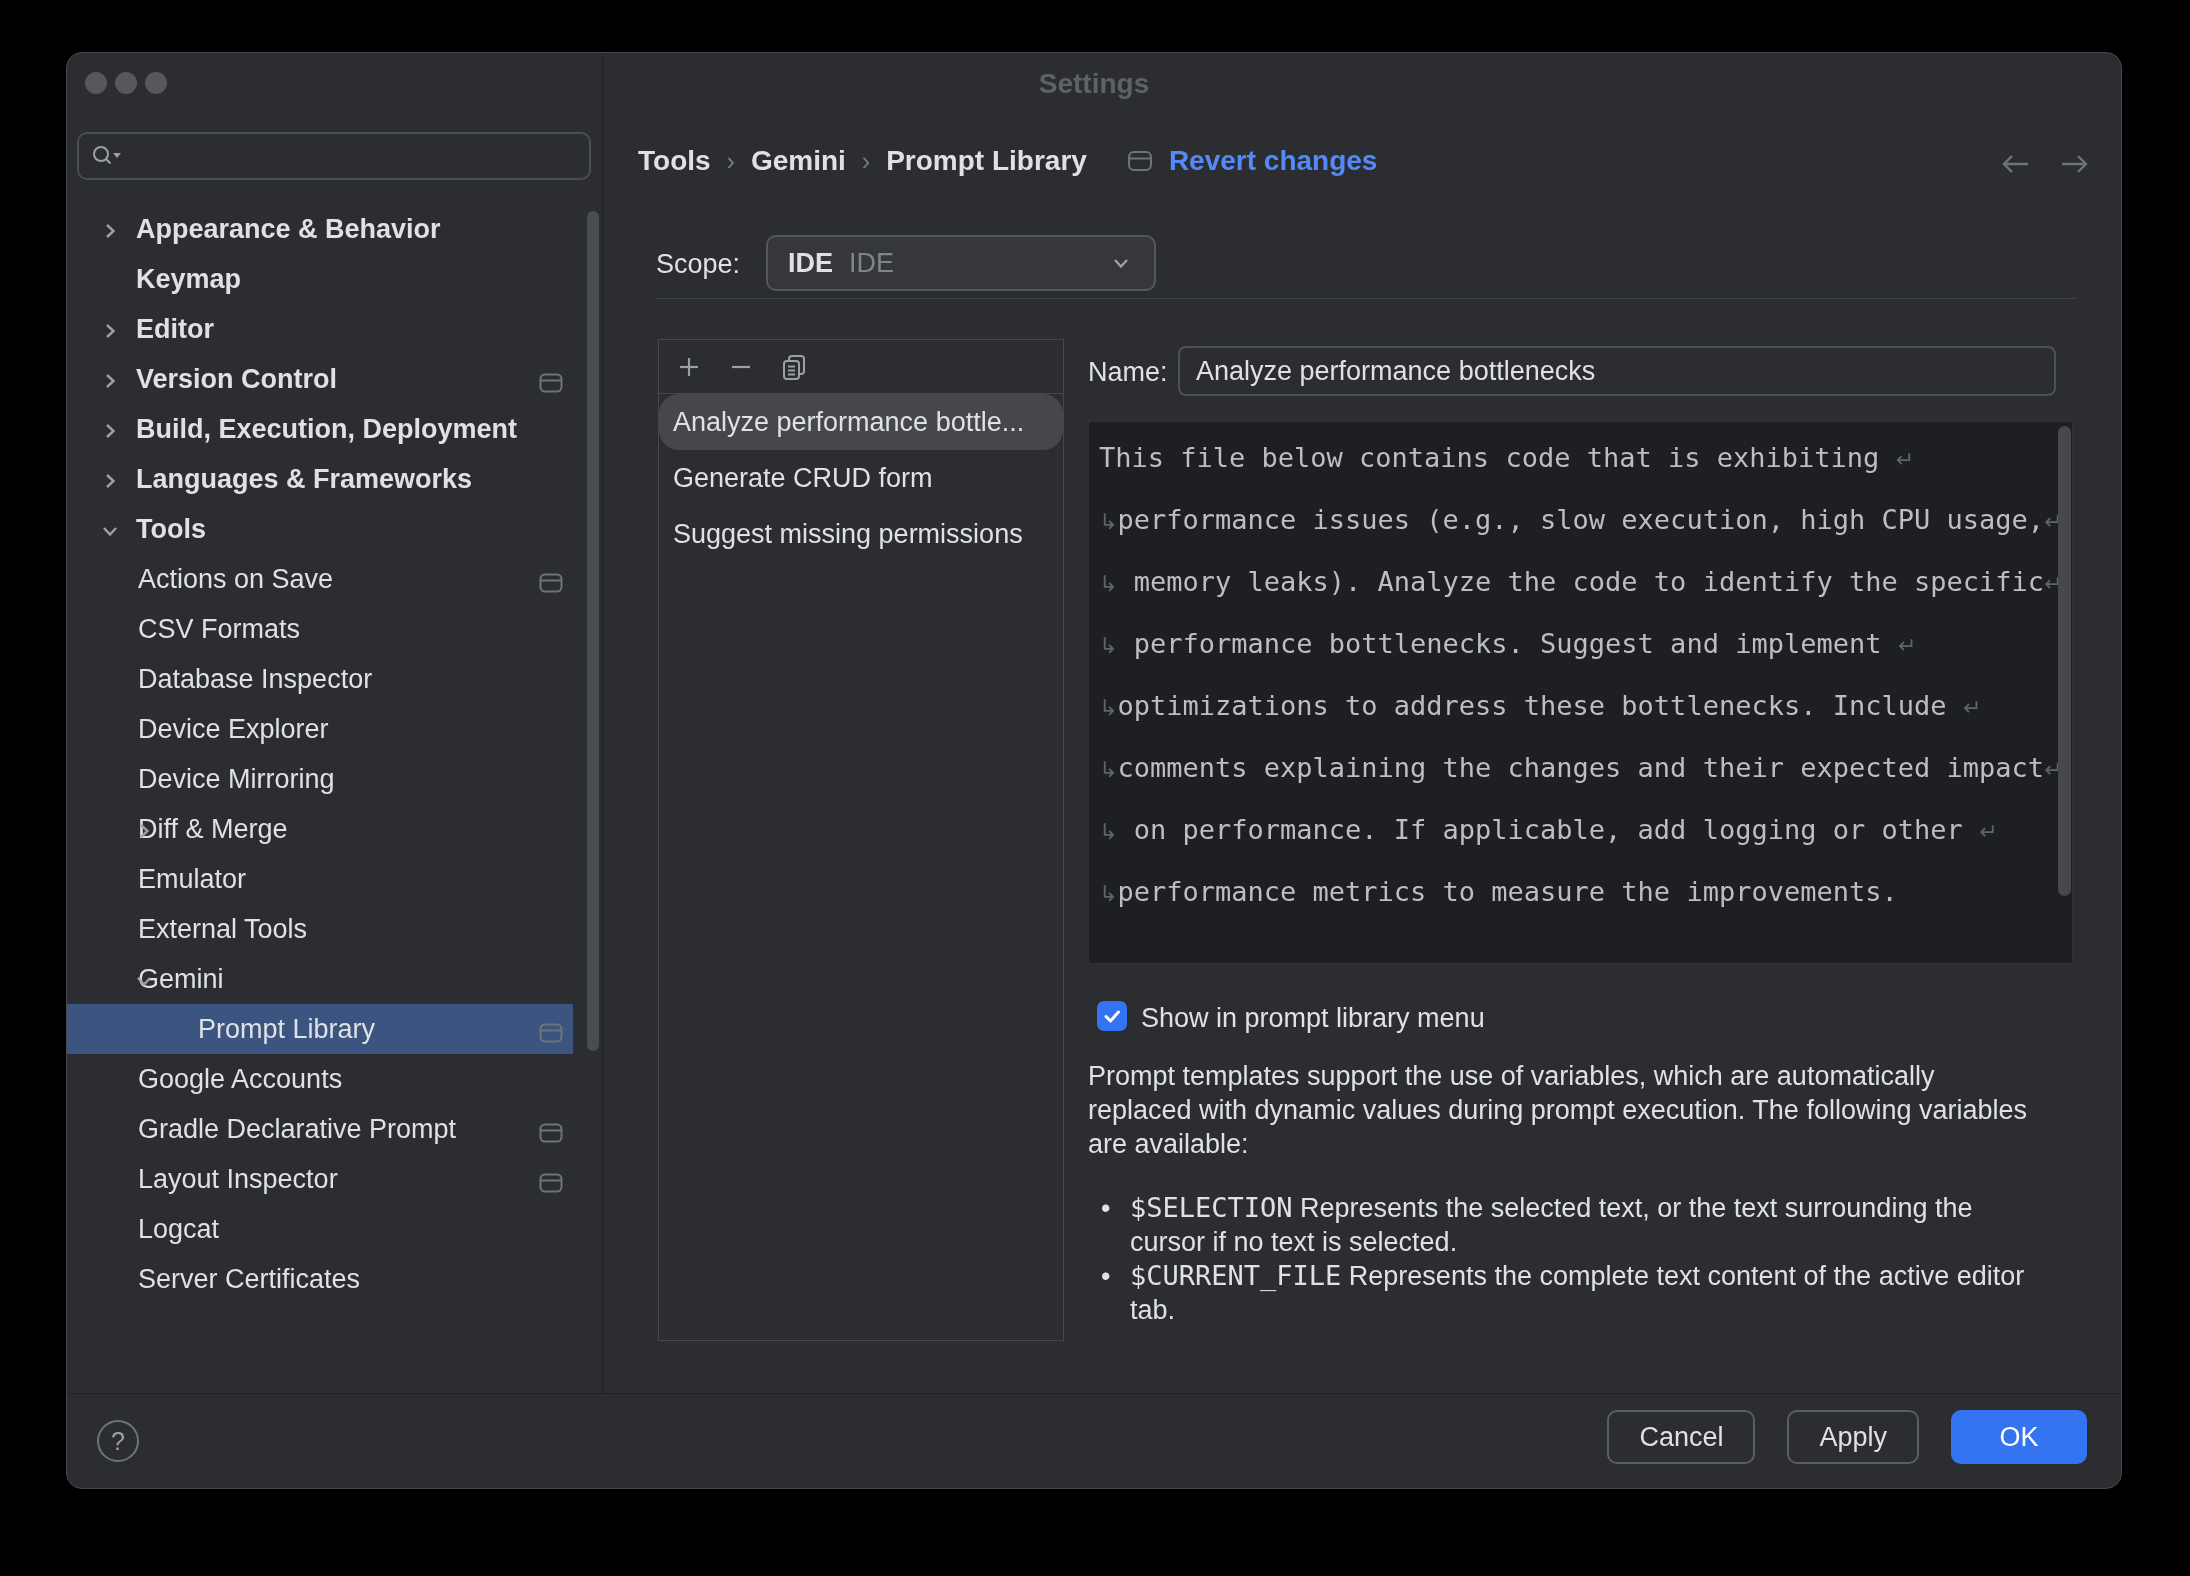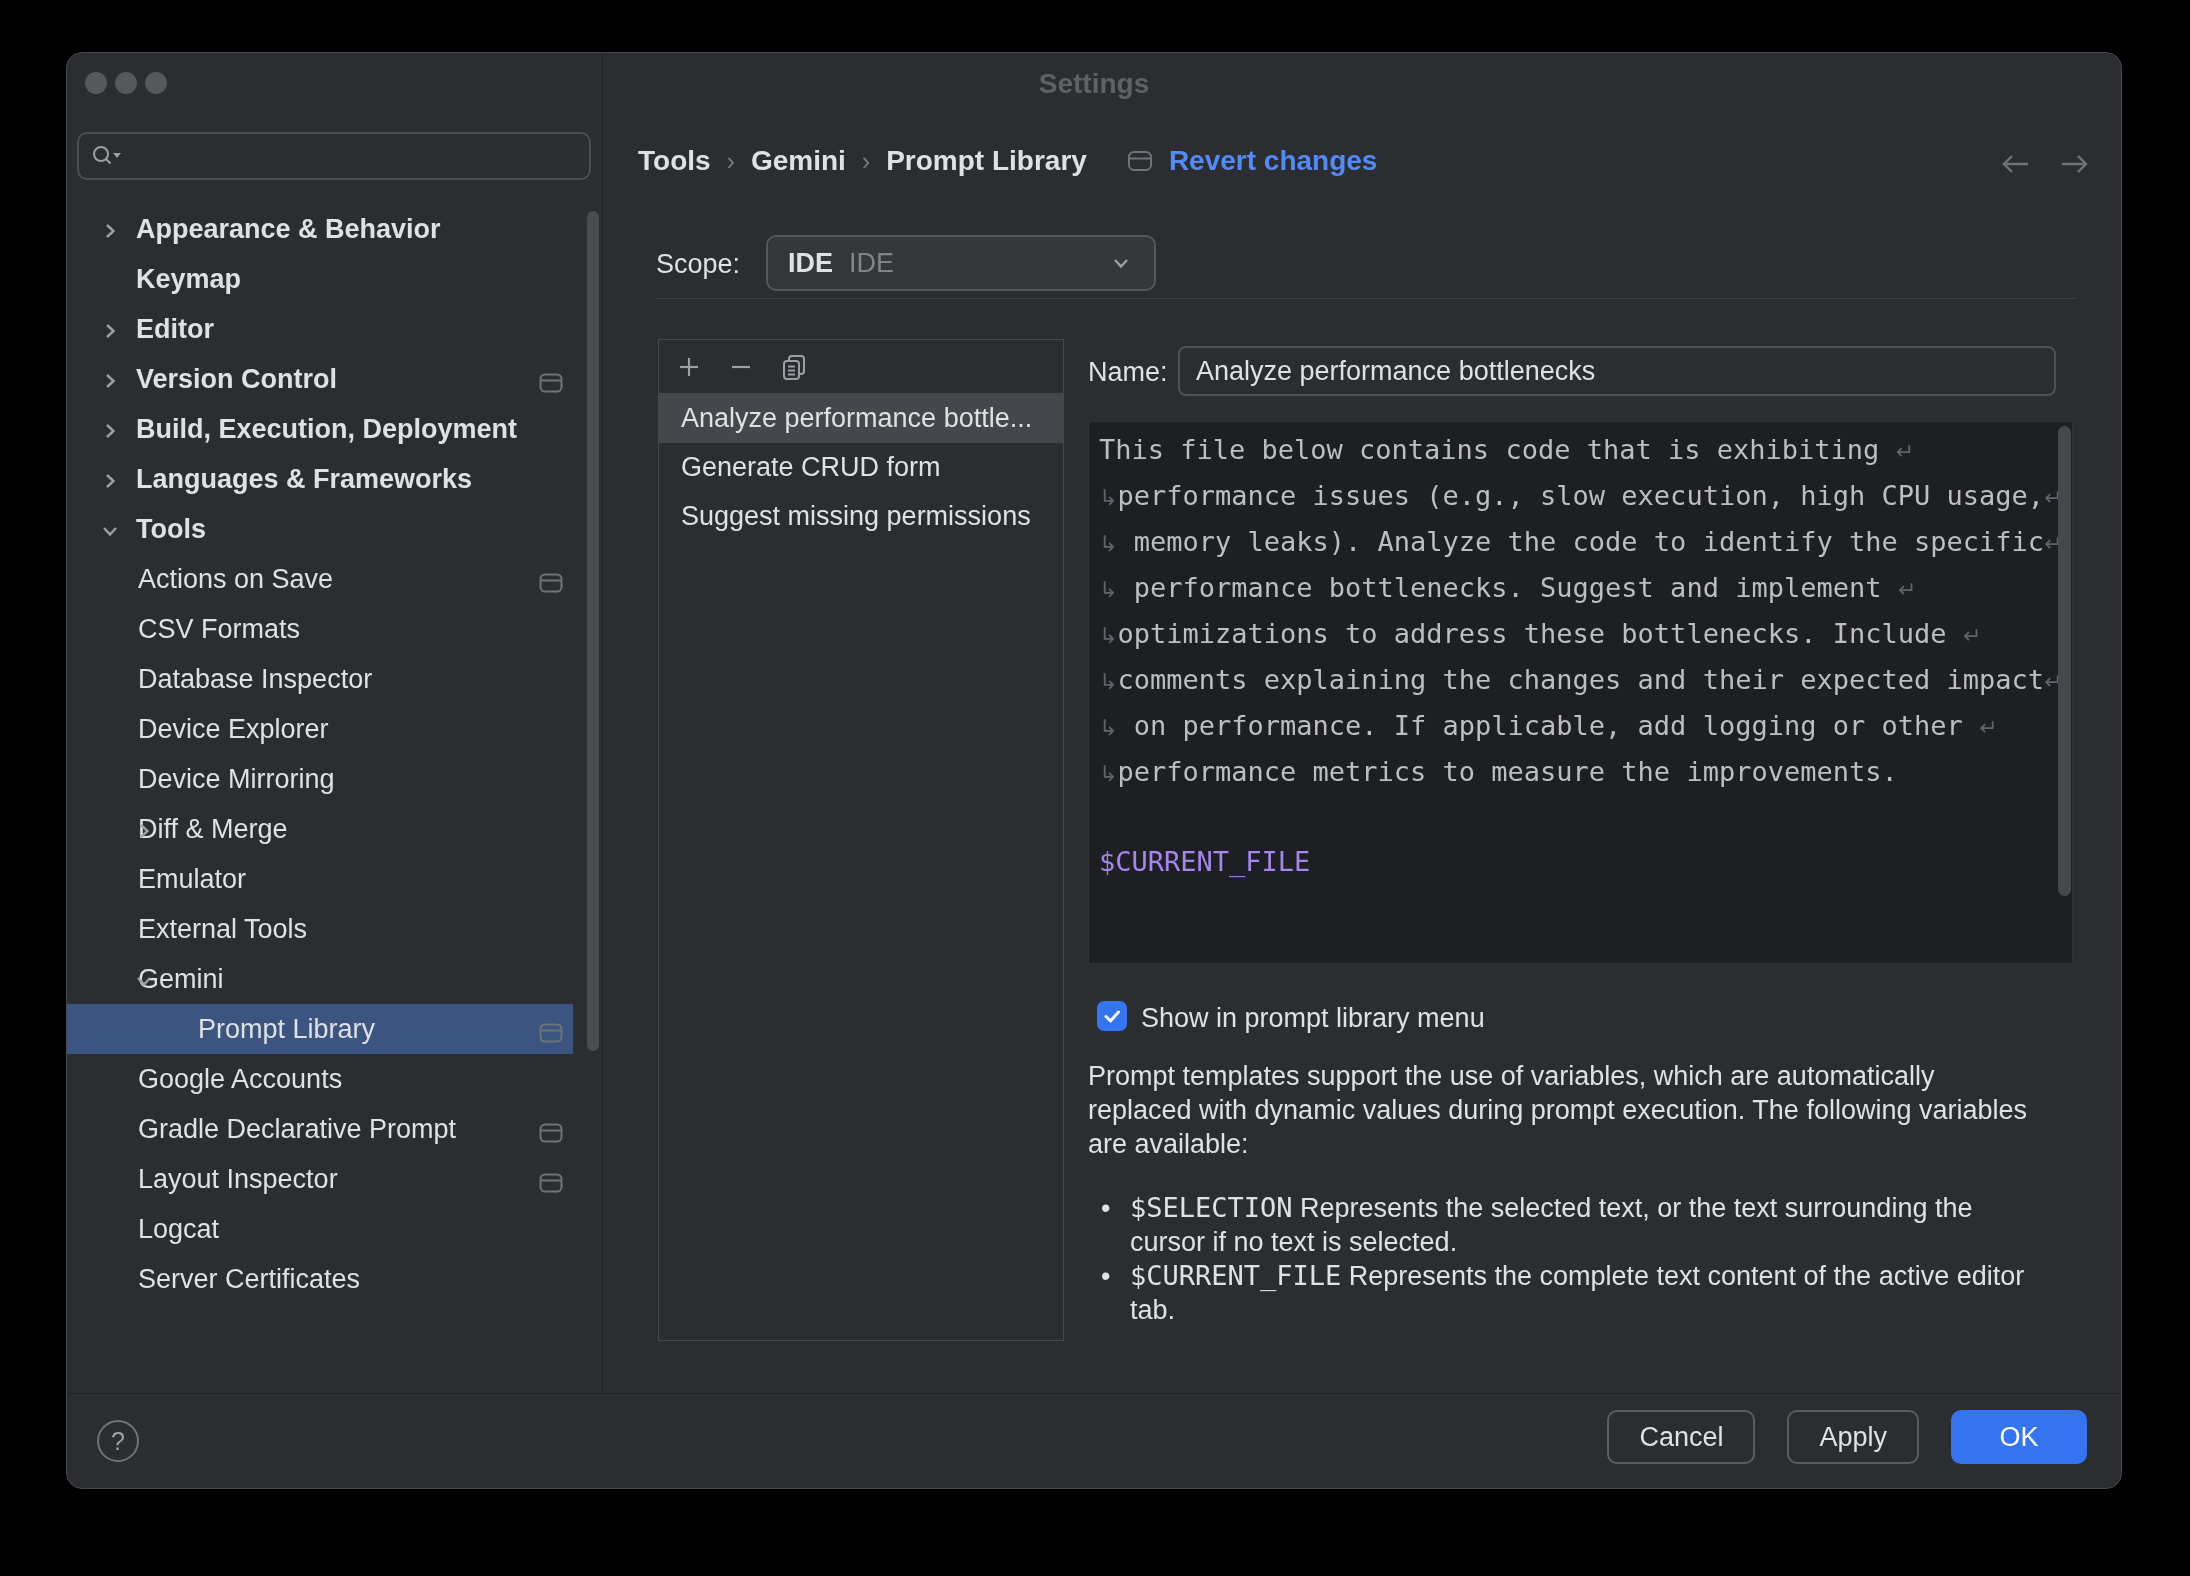--- a/index.html
+++ b/index.html
@@ -45,32 +45,32 @@
   .scope-bold { font-weight: bold; margin-right: 16px; }
   .scope-dim { color: #80848B; }
   .scope-chev { margin-left: auto; display: flex; }
   .hsep { position: absolute; left: 589px; top: 245px; width: 1420px; height: 1px; background: #3E4145; }
 
   
   .list-panel { position: absolute; left: 591px; top: 286px; width: 406px; height: 1002px; border: 1px solid #46484C; }
   .list-toolbar { height: 54px; border-bottom: 1px solid #46484C; display: flex; align-items: center;
                   gap: 24px; padding-left: 16px; }
   .tbtn { display: flex; align-items: center; justify-content: center; }
-  .litem { height: 49px; display: flex; align-items: center; padding-left: 22px; font-size: 27px; color: #DFE1E5;
-           white-space: nowrap; overflow: hidden; }
+  .litem { height: 56px; display: flex; align-items: center; padding-left: 14px; font-size: 27px; color: #DFE1E5;
+           white-space: nowrap; overflow: hidden; border-radius: 20px; }
   .litem.sel { background: #45474C; }
 
   
   .name-label { position: absolute; left: 1021px; top: 304px; font-size: 27px; color: #DFE1E5; }
   .name-input { position: absolute; left: 1111px; top: 293px; width: 878px; height: 50px; background: transparent;
                 border: 2px solid #4E5157; border-radius: 8px; color: #DFE1E5; font-size: 27px;
                 padding: 0 16px; font-family: inherit; outline: none; }
   .editor { position: absolute; left: 1021px; top: 368px; width: 985px; height: 543px; background: #1E1F22;
             border: 1px solid #303236; font-family: "DejaVu Sans Mono", monospace; font-size: 27px;
-            line-height: 44px; color: #BCBEC4; padding: 6px 30px 0 10px; overflow: hidden; }
+            line-height: 60px; color: #BCBEC4; padding: 6px 30px 0 10px; overflow: hidden; }
   .eline { white-space: pre; }
   .wrapmark { color: #5F646C; font-family: "DejaVu Sans", sans-serif; font-size: 22px; }
   .token { color: #A585EE; }
   .editor-sb { position: absolute; left: 1991px; top: 373px; width: 13px; height: 470px; background: #46484D; border-radius: 7px; }
 
   .checkbox { position: absolute; left: 1030px; top: 948px; width: 30px; height: 30px; background: #3574F0;
               border-radius: 7px; display: flex; align-items: center; justify-content: center; }
   .checkbox-label { position: absolute; left: 1074px; top: 950px; font-size: 27px; color: #DFE1E5; }
 
   .desc { position: absolute; left: 1021px; top: 1006px; width: 1002px; font-size: 27px; line-height: 34px; color: #DFE1E5; }

